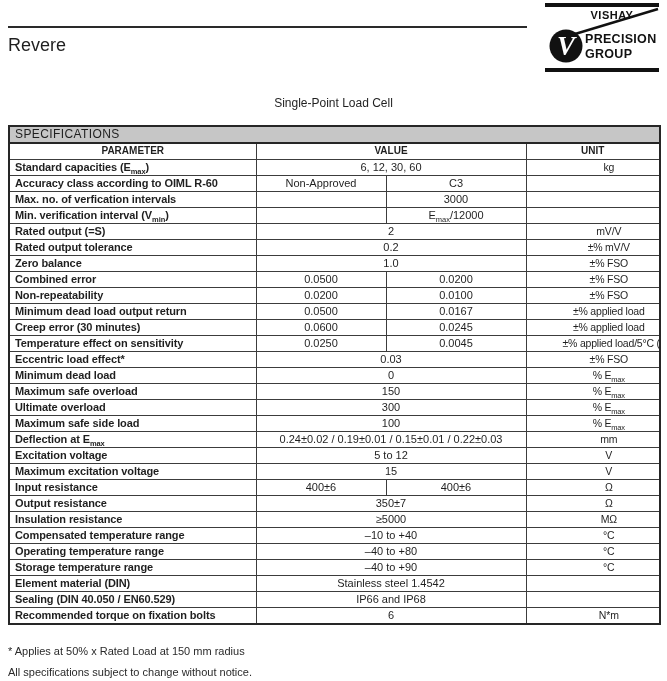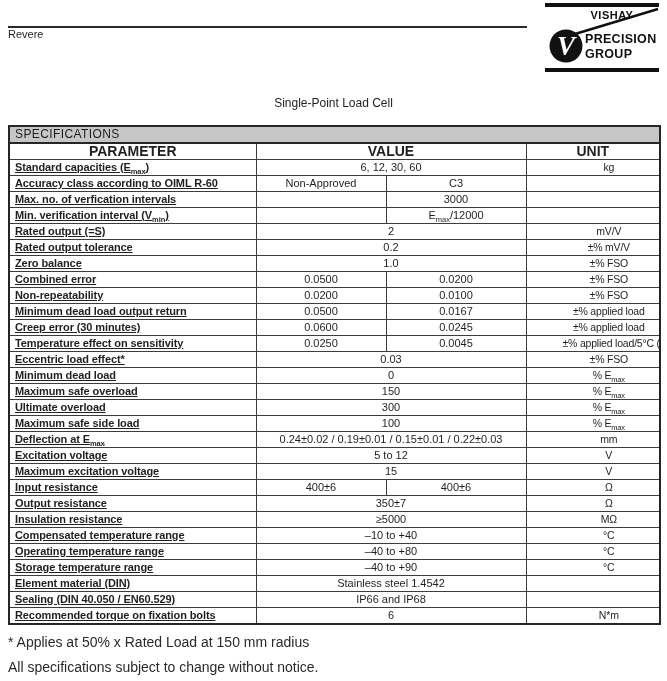--- a/index.html
+++ b/index.html
@@ -15,21 +15,21 @@
   
   .header { position: relative; height: 86px; }
   .model-title {
     position: absolute; left: 8px; top: 2px;
     font-size: 19px; font-weight: bold; margin: 0; letter-spacing: 0.2px;
   }
   .title-rule {
     position: absolute; left: 8px; top: 26px;
     width: 519px; height: 2px; background: #2a2a2a;
   }
-  .brand-sub { position: absolute; left: 8px; top: 28px; font-size: 11px; }
+  .brand-sub { position: absolute; left: 8px; top: 35px; font-size: 18px; }
 
   .logo { position: absolute; right: 7px; top: 3px; width: 116px; height: 70px; }
   .logo svg { display: block; }
   .logo-vishay {
     font-family: "Liberation Sans", sans-serif;
     font-weight: bold; font-size: 11px; fill: #111;
     text-anchor: middle; letter-spacing: 0.5px;
   }
   .logo-line {
     font-family: "Liberation Sans", sans-serif;
@@ -58,28 +58,28 @@
     vertical-align: middle;
     white-space: nowrap; overflow: hidden;
     line-height: 1.05;
   }
   .section-row td {
     background: #c6c6c6;
     font-weight: normal; font-size: 12px;
     text-align: left; padding-left: 5px; letter-spacing: 0.4px;
     border-bottom: 2px solid #262626;
   }
-  .colheads th { font-weight: bold; font-size: 14px; text-align: center; }
-  td.param { font-weight: bold; font-size: 11px; text-align: left; padding-left: 5px; letter-spacing: -0.1px; text-decoration: underline; }
+  .colheads th { font-weight: bold; font-size: 10px; text-align: center; }
+  td.param { font-weight: bold; font-size: 11px; text-align: left; padding-left: 5px; letter-spacing: -0.1px; }
   td.val  { font-size: 11px; text-align: center; }
   td.unit { font-size: 10.5px; text-align: center; letter-spacing: -0.2px; padding-left: 36px; }
   .spec-table sub { font-size: 7.5px; line-height: 0; }
 
   
-  .footnotes { margin: 9px 0 0 8px; font-size: 14px; color: #2a2a2a; }
+  .footnotes { margin: 20px 0 0 8px; font-size: 11px; color: #2a2a2a; }
   .footnote { margin: 0 0 9px 0; }
 </style>
 </head>
 <body>
 
 <div class="header">
   <div class="title-rule"></div>
   <div class="brand-sub">Revere</div>
 
   <div class="logo">

